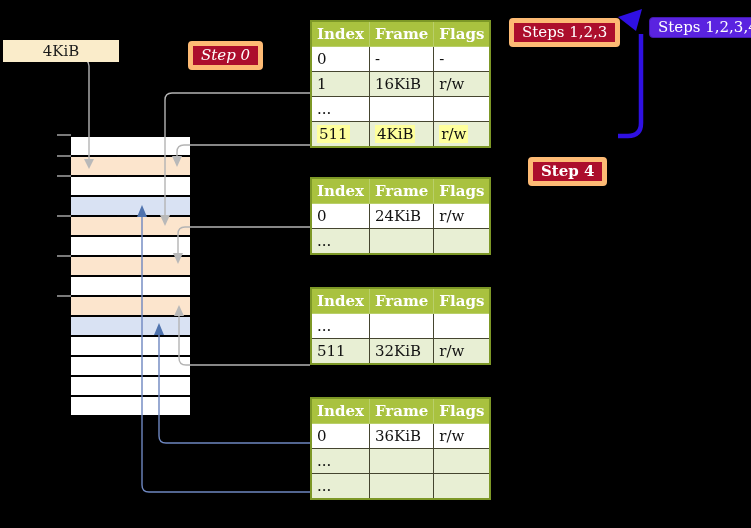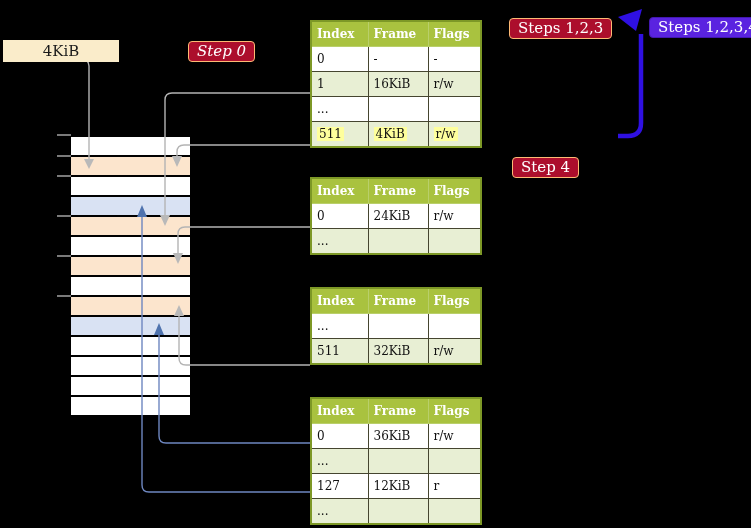--- a/index.html
+++ b/index.html
@@ -6,32 +6,32 @@
   #canvas{position:relative;width:751px;height:528px;background:#000;overflow:hidden;
           font-family:"DejaVu Serif",serif;}
 
   
   .psize{position:absolute;left:3px;top:40px;width:116px;height:22px;background:#faecca;
          color:#1a1a1a;font-size:15px;text-align:center;line-height:22px;z-index:10;}
 
   
   .badge{position:absolute;font-size:15px;line-height:17px;color:#fff;padding:1px 8px;
          border-radius:4px;white-space:nowrap;z-index:10;}
-  .badge.red{background:#ac0e2c;border:1px solid #fdba74;}
+  .badge.red{background:#ac0e2c;border:5px solid #fdba74;}
   .badge.purple{background:#5a23e0;border:1px solid #4318b0;}
 
   
   .mem{position:absolute;left:71px;top:135px;width:119px;z-index:1;border-top:2px solid #000;}
   .mrow{height:20px;border-bottom:2px solid #000;box-sizing:border-box;}
   .tick{position:absolute;left:57px;width:14px;height:2px;background:#7a7a7a;z-index:2;}
 
   
   table.ptable{border-collapse:collapse;position:absolute;left:310px;background:#fff;
          border:2px solid #7d9826;table-layout:fixed;font-family:"DejaVu Serif",serif;
-         font-size:12px;z-index:10;}
+         font-size:15px;z-index:10;}
   .ptable col.c1{width:57px}.ptable col.c2{width:60px}.ptable col.c3{width:53px}
   .ptable th{background:#a9c23f;color:#fff;text-align:left;padding:0 5px;height:24px;
          font-weight:bold;border:1px solid #b9cf6a;}
   .ptable td{border:1px solid #45452f;padding:0 5px;height:24px;color:#111;
          overflow:hidden;white-space:nowrap;}
   .ptable tr.alt td{background:#e8efd4;}
   .hl{background:#feff9c;padding:0 2px;}
 
   
   svg.overlay{position:absolute;left:0;top:0;z-index:5;pointer-events:none;}
@@ -39,21 +39,21 @@
 </head>
 <body>
 
 <div id="canvas">
 
   <div class="psize">4KiB</div>
 
   <div class="badge red" style="left:188px;top:41px;font-style:italic;">Step 0</div>
   <div class="badge red" style="left:509px;top:18px;">Steps 1,2,3</div>
   <div class="badge purple" style="left:649px;top:17px;">Steps 1,2,3,4</div>
-  <div class="badge red" style="left:512px;top:157px;">Step 4</div>
+  <div class="badge red" style="left:528px;top:157px;font-weight:bold;">Step 4</div>
 
   <div class="mem">
       <div class="mrow" style="background: rgb(255, 255, 255);"></div>
       <div class="mrow" style="background: rgb(252, 229, 205);"></div>
       <div class="mrow" style="background: rgb(255, 255, 255);"></div>
       <div class="mrow" style="background: rgb(217, 226, 243);"></div>
       <div class="mrow" style="background: rgb(252, 229, 205);"></div>
       <div class="mrow" style="background: rgb(255, 255, 255);"></div>
       <div class="mrow" style="background: rgb(252, 229, 205);"></div>
       <div class="mrow" style="background: rgb(255, 255, 255);"></div>
@@ -204,25 +204,20 @@
     <tr>
       <td>0</td>
       <td>36KiB</td>
       <td>r/w</td>
     </tr>
     <tr class="alt">
       <td>...</td>
       <td></td>
       <td></td>
     </tr>
-    <tr>
-      <td>127</td>
-      <td>12KiB</td>
-      <td>r</td>
-    </tr>
     <tr class="alt">
       <td>...</td>
       <td></td>
       <td></td>
     </tr>
   </tbody>
     </table>
 
 </div>
 

